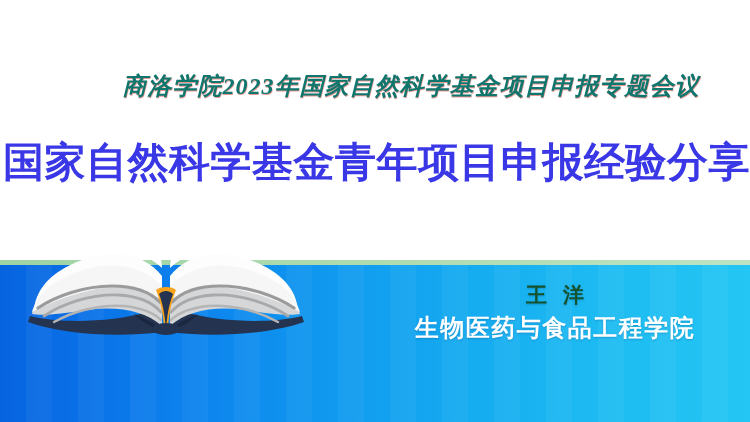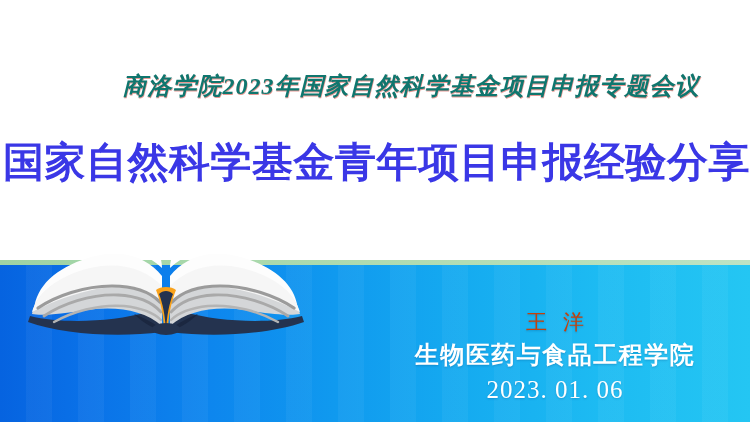--- a/index.html
+++ b/index.html
@@ -130,28 +130,27 @@
     position: absolute;
     right: 30px;
     top: 282px;
     width: 330px;
     text-align: center;
     z-index: 7;
   }
   .presenter-name {
     font-family: "Liberation Sans", "DejaVu Sans", sans-serif;
     font-size: 21px;
-    font-weight: normal;
-    color: #c2410c;
+    font-weight: bold;
+    color: #14532d;
     letter-spacing: 16px;
     text-indent: 16px;
     line-height: 26px;
     text-shadow: 0 1px 2px rgba(0,60,120,0.28);
     white-space: nowrap;
-    margin-top: 27px;
   }
   .presenter-dept {
     margin-top: 6px;
     font-family: "Liberation Sans", "DejaVu Sans", sans-serif;
     font-size: 24px;
     font-weight: bold;
     color: #ffffff;
     letter-spacing: 1.5px;
     line-height: 27px;
     text-shadow: 0 1px 2px rgba(0,60,120,0.28);
@@ -225,16 +224,15 @@
 
       <path d="M143,66 C147,76 149,88 150,102 C151,88 153,76 157,66
                C153,62 147,62 143,66 Z" fill="#24334f"></path>
       <ellipse cx="150" cy="101" rx="14" ry="6" fill="#24334f"></ellipse>
     </svg>
   </div>
 
   <div class="presenter-block">
     <div class="presenter-name">王洋</div>
     <div class="presenter-dept">生物医药与食品工程学院</div>
-    <div class="presenter-date">2023. 01. 06</div>
   </div>
 
 </div>
 
 </body></html>

